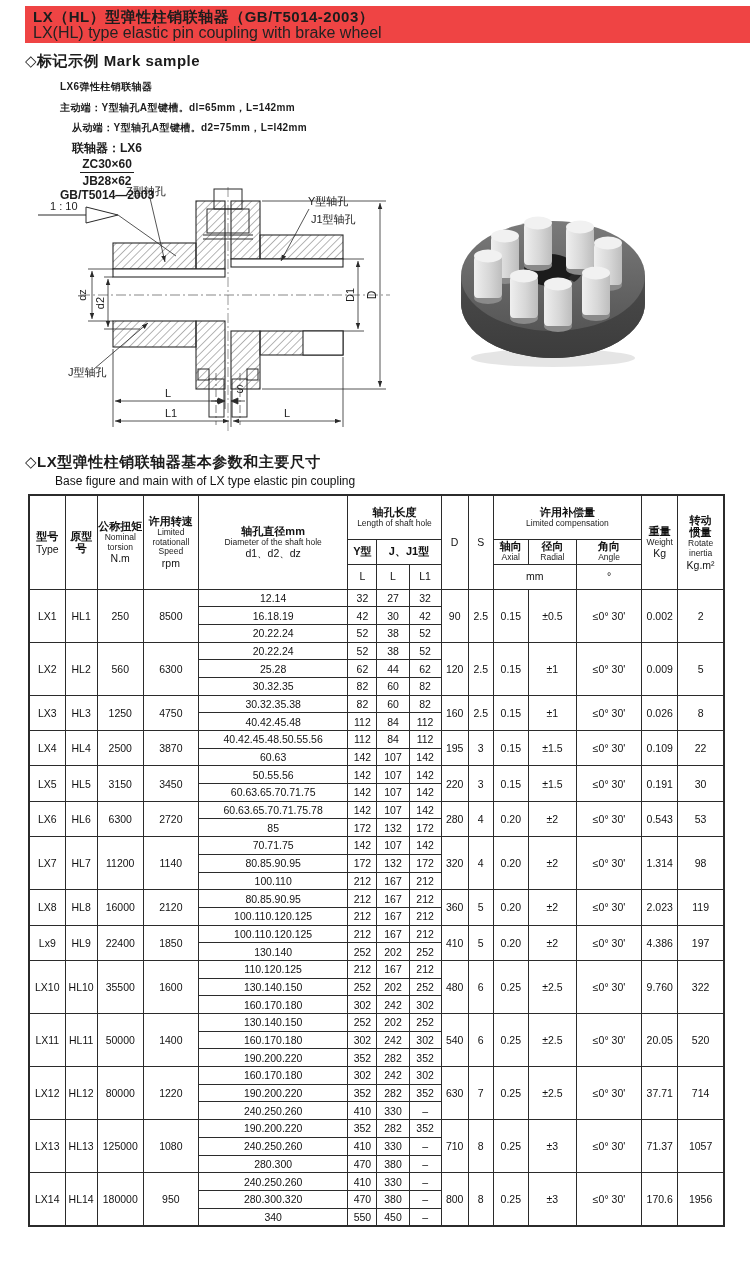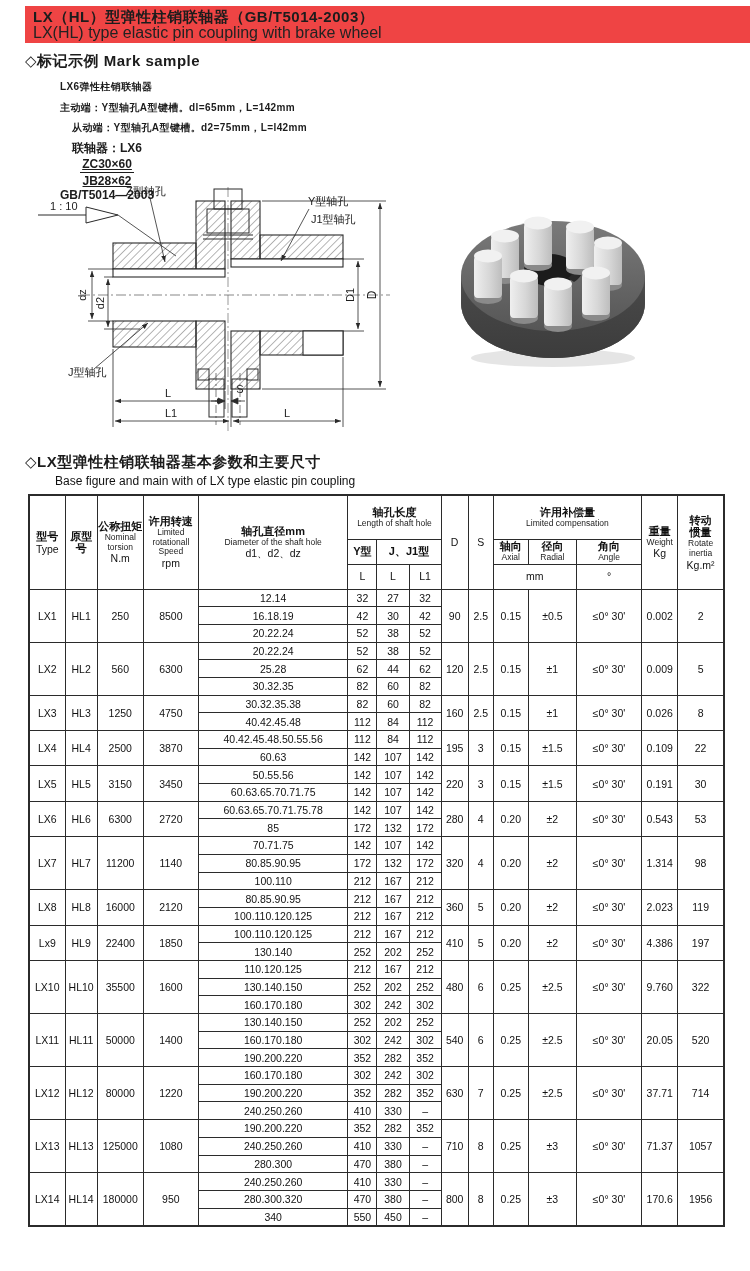--- a/index.html
+++ b/index.html
@@ -9,21 +9,21 @@
 
   
   .title-band{left:25px;top:6px;width:725px;height:37px;background:#ef4444;padding:2px 0 0 8px;box-sizing:border-box;}
   .title-cn{font-size:15px;font-weight:bold;letter-spacing:.5px;line-height:18px;}
   .title-en{font-size:16px;line-height:13px;color:#222;}
 
   
   .sec-head{font-size:15px;font-weight:bold;letter-spacing:.5px;}
   .mark-line{font-size:10px;font-weight:bold;letter-spacing:.4px;}
   .coupling-line{display:flex;align-items:center;font-size:12px;font-weight:bold;}
-  .frac{display:inline-flex;flex-direction:column;text-align:center;margin:0 8px;font-weight:bold;text-decoration:underline;}
+  .frac{display:inline-flex;flex-direction:column;text-align:center;margin:0 8px;font-weight:bold;}
   .frac .ftop{border-bottom:1.5px solid #1c1c1c;padding:0 2px 1px 2px;}
   .frac .fbot{padding-top:1px;}
 
   
   .sec2-en{font-size:12px;color:#111;}
 
   
   table.spec{border-collapse:collapse;table-layout:fixed;width:697px;border:2px solid #2b2b2b;}
   table.spec th,table.spec td{border:1px solid #2b2b2b;text-align:center;vertical-align:middle;
       padding:0;font-size:10.5px;font-weight:normal;color:#111;overflow:hidden;line-height:1.15;}

